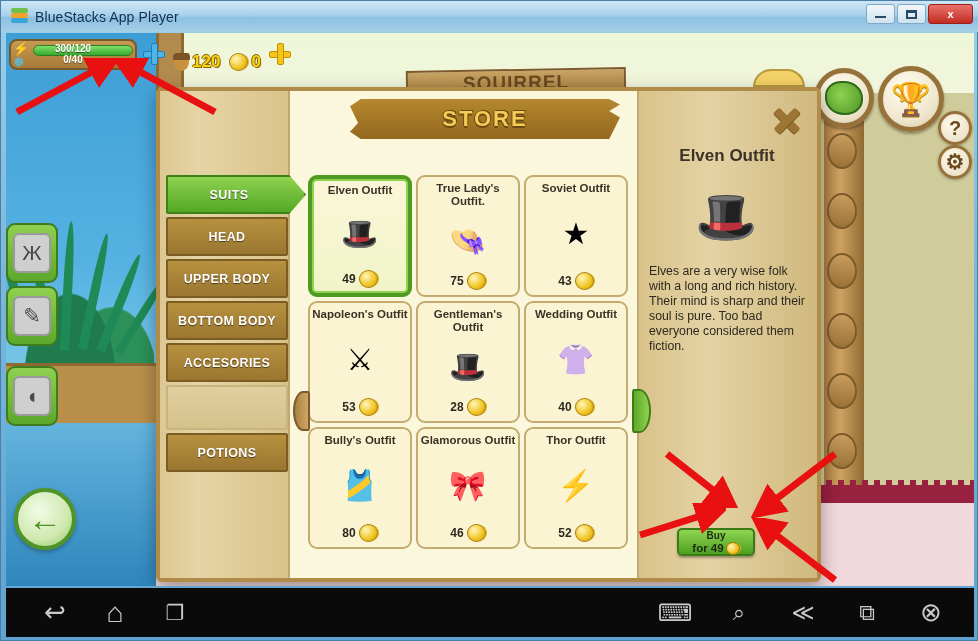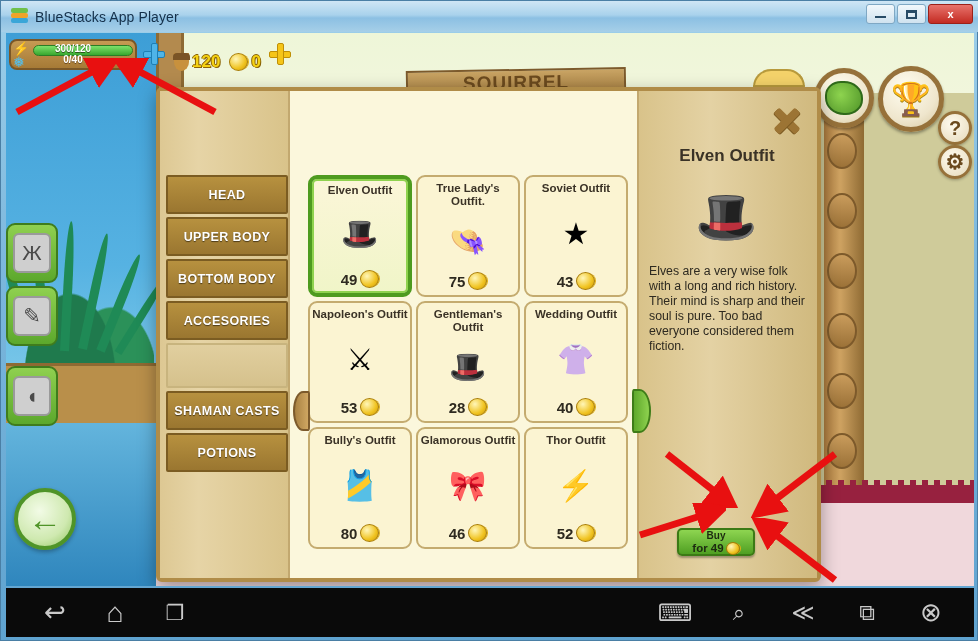--- a/index.html
+++ b/index.html
@@ -189,21 +189,21 @@
   .grid { display:grid; grid-template-columns:repeat(3,104px); grid-template-rows:repeat(3,122px); gap:4px; }
   .card {
     background:#fbf4d2; border:2px solid #c4ab6f; border-radius:9px;
     display:flex; flex-direction:column; align-items:center; padding-top:5px; position:relative;
   }
   .card.sel { border:4px solid #4e9b1f; background:linear-gradient(180deg,#fbf6d8,#f0f5c8);
     box-shadow:0 0 0 2px #8fd24f inset; }
   .card .nm { font-size:11.5px; font-weight:bold; color:#3a3226; text-align:center; line-height:13px; width:96px; }
   .card .thumb { flex:1; display:flex; align-items:center; justify-content:center; font-size:30px; }
   .card .price { display:flex; align-items:center; gap:3px; margin-bottom:5px; }
-  .card .price .p { font-size:15px; font-weight:bold; color:#2e2a20; }
+  .card .price .p { font-size:12px; font-weight:bold; color:#2e2a20; }
   .sq-arrow-left { position:absolute; left:133px; top:300px; width:17px; height:40px; z-index:7;
     background:linear-gradient(90deg,#a98243,#cfa662); border:2px solid #7c5a2c;
     border-radius:60% 10% 10% 60%/50% 10% 10% 50%; }
   .sq-arrow-right { position:absolute; left:472px; top:298px; width:19px; height:44px; z-index:7;
     background:linear-gradient(90deg,#5fa82b,#8ed24f); border:2px solid #3e7c18;
     border-radius:10% 60% 60% 10%/10% 50% 50% 10%; }
 
   
   .detail { position:absolute; right:0; top:0; width:180px; height:100%; z-index:6; padding:55px 12px 0 12px; }
   .detail h2 { font-size:17px; font-weight:bold; color:#3a3226; text-align:center; line-height:20px; }
@@ -336,42 +336,45 @@
         </div>
     <div class="smallcircbtn help">?</div>
     <div class="smallcircbtn gear">
       <span>⚙</span>
         </div>
 
     <div class="store">
       <div class="store-wood-left"></div>
       <div class="store-wood-right"></div>
 
+      <div class="storebanner">
+        <span>STORE</span>
+      </div>
       <div class="closex">
             <i></i>
             <i></i>
           </div>
 
       <div class="tabs">
+        <div class="tab active">
+              <span>SUITS</span>
+            </div>
         <div class="tab">
               <span>HEAD</span>
             </div>
         <div class="tab">
               <span>UPPER BODY</span>
             </div>
         <div class="tab">
               <span>BOTTOM BODY</span>
             </div>
         <div class="tab">
               <span>ACCESORIES</span>
             </div>
         <div class="tab spacer"></div>
-        <div class="tab">
-              <span>SHAMAN CASTS</span>
-            </div>
         <div class="tab">
               <span>POTIONS</span>
             </div>
       </div>
 
       <div class="gridwrap">
         <div class="grid">
           <div class="card sel">
             <div class="nm">Elven Outfit</div>
             <div class="thumb">🎩</div>

